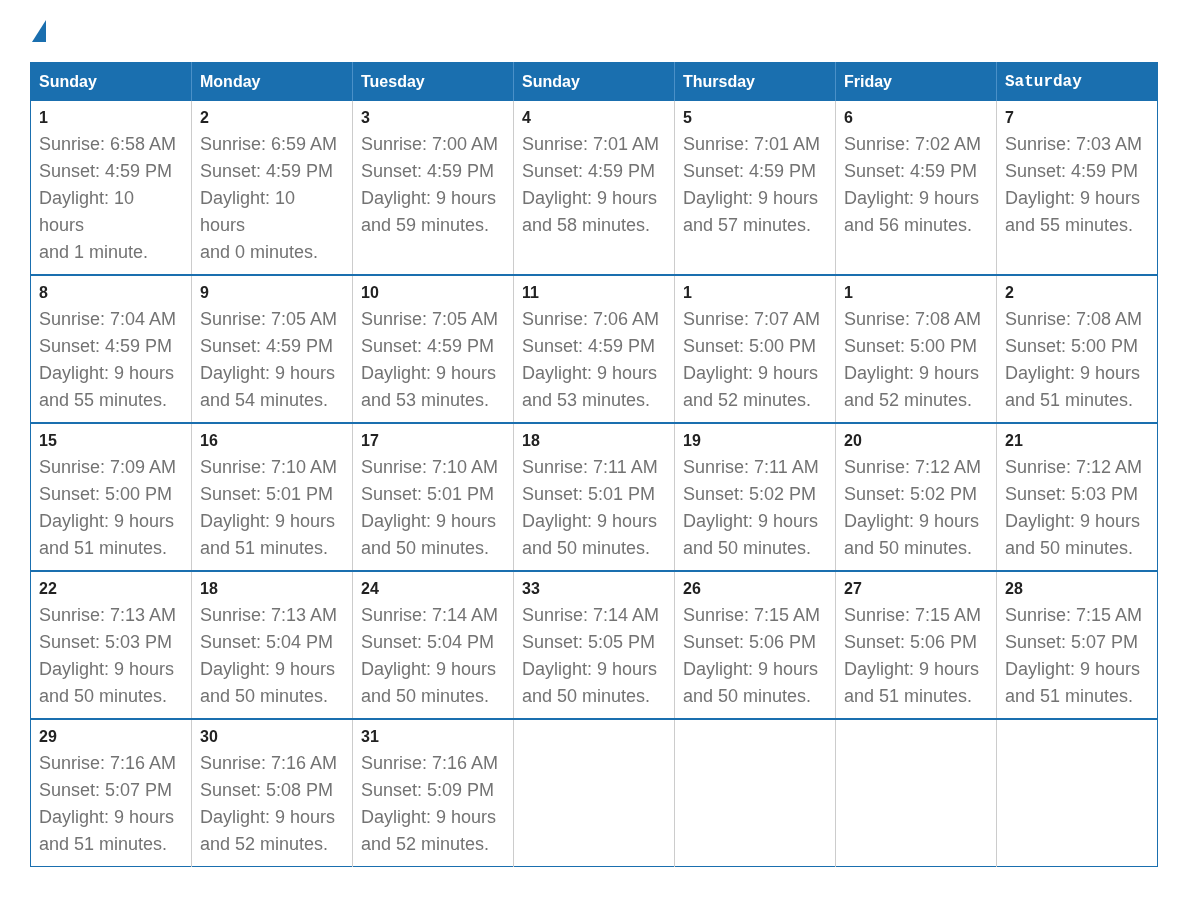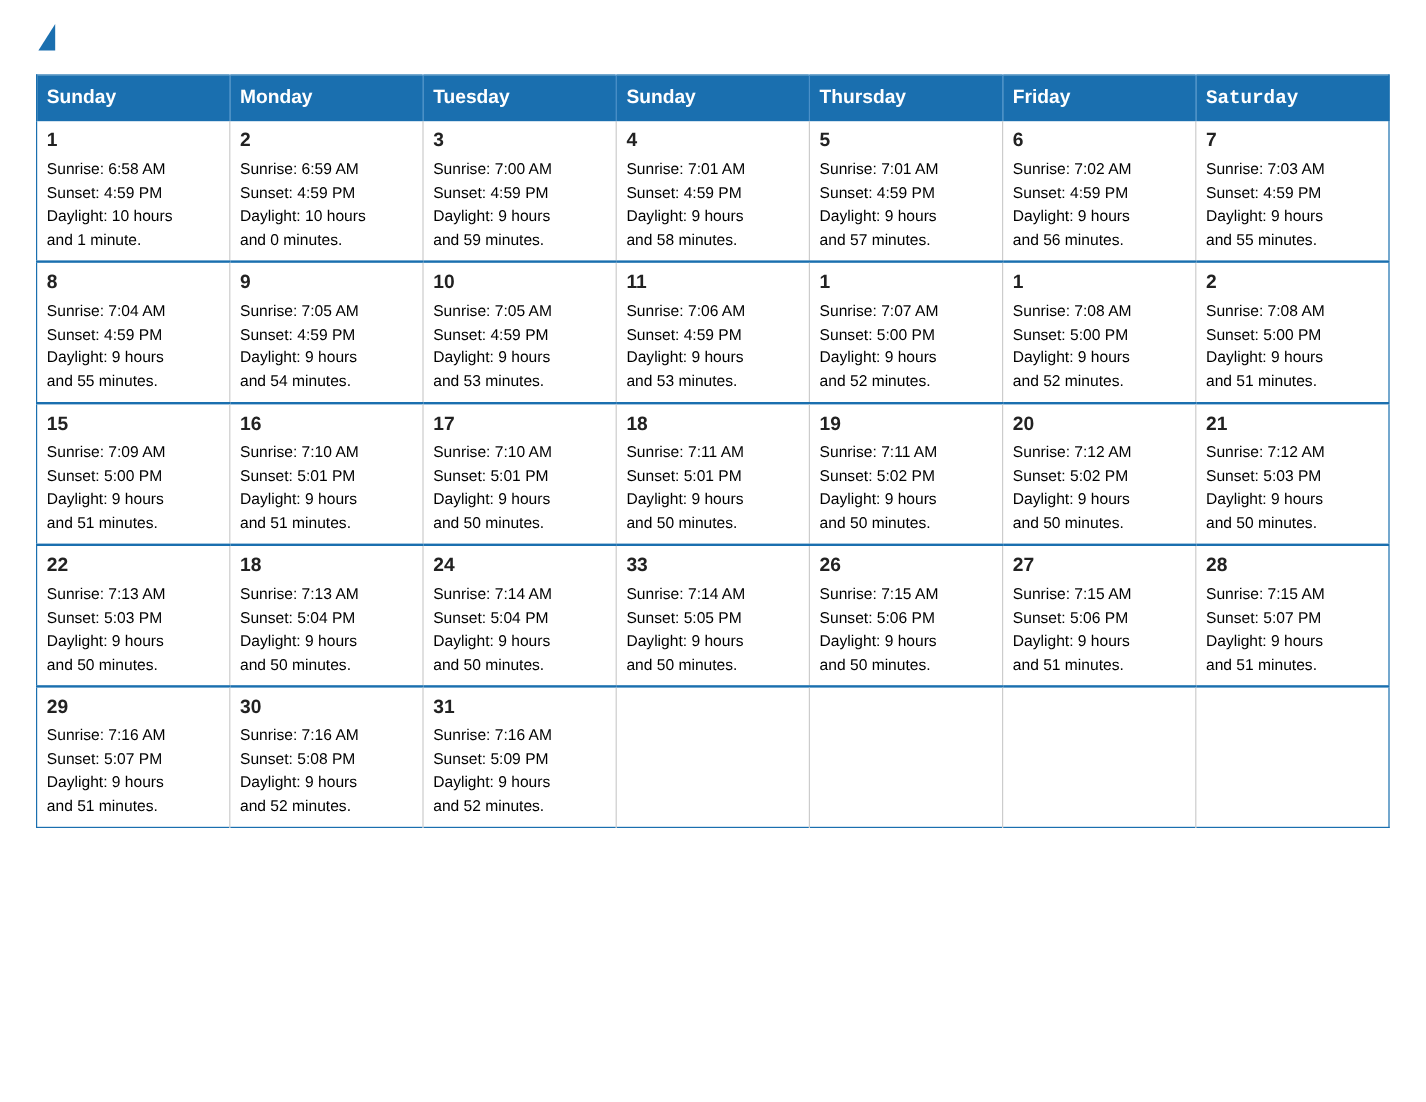--- a/index.html
+++ b/index.html
@@ -85,23 +85,23 @@
     .calendar td:last-child { border-right: none; }
     .calendar tr:last-child td { border-bottom: none; margin-left: 24px; }
     .day-number {
       font-size: 16px;
       font-weight: bold;
       color: #222;
       margin-bottom: 4px;
       display: block;
     }
     .day-info {
-      font-size: 13px;
+      font-size: 18px;
       line-height: 1.5;
-      color: #000000;
+      color: #737373;
     }
   </style>
 </head>
 <body>
 
 <div class="header">
   <div class="logo">
     <div class="logo-text">
       <span class="logo-general"></span>
       <span class="logo-triangle"></span>

